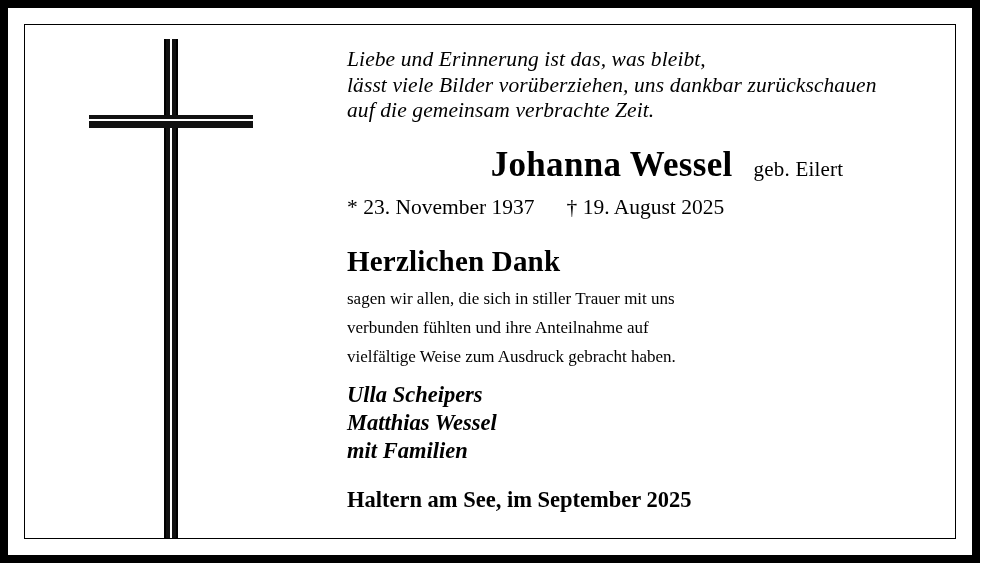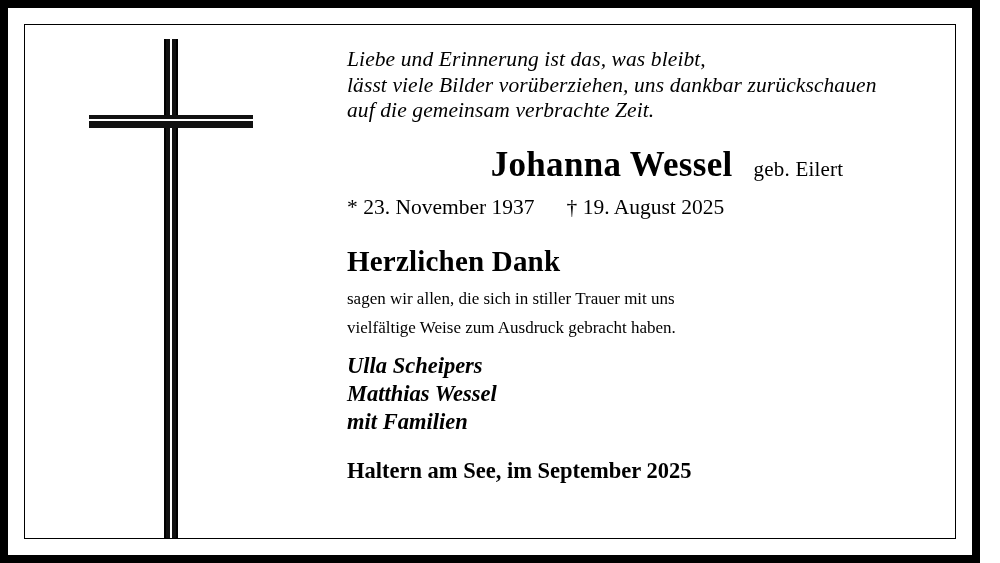--- a/index.html
+++ b/index.html
@@ -171,20 +171,21 @@
       </div>
 
       <div class="dates">
         <span>* 23. November 1937</span><span class="sep"></span><span>† 19. August 2025</span>
       </div>
 
       <div class="thanks-title">Herzlichen Dank</div>
 
       <div class="thanks-body">
         <div>sagen wir allen, die sich in stiller Trauer mit uns</div>
+        <div>verbunden fühlten und ihre Anteilnahme auf</div>
         <div>vielfältige Weise zum Ausdruck gebracht haben.</div>
       </div>
 
       <div class="family">
         <div>Ulla Scheipers</div>
         <div>Matthias Wessel</div>
         <div>mit Familien</div>
       </div>
 
       <div class="place">Haltern am See, im September 2025</div>

